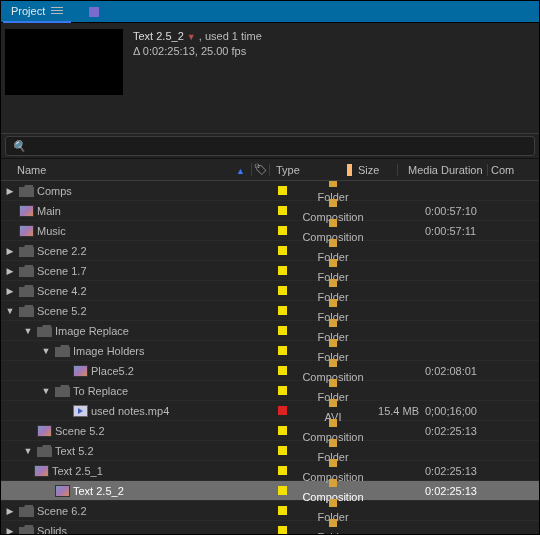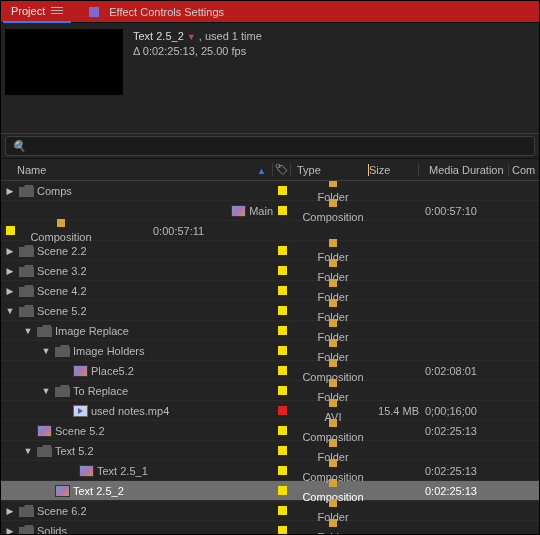--- a/index.html
+++ b/index.html
@@ -1,42 +1,42 @@
 <!DOCTYPE html>
 <html><head>
 <meta charset="utf-8">
 <style>
   * { box-sizing: border-box; margin: 0; padding: 0; font-family: "Segoe UI", Tahoma, sans-serif; font-size: 11px; }
   body { background: #232323; color: #b8b8b8; width: 540px; height: 535px; overflow: hidden; }
   .panel { width: 100%; height: 100%; display: flex; flex-direction: column; border: 1px solid #000; }
 
-  .tabs { display: flex; align-items: center; height: 22px; background: #b91c1c; border-bottom: 1px solid #000; gap: 10px; padding-left: 2px; }
+  .tabs { display: flex; align-items: center; height: 22px; background: #0369a1; border-bottom: 1px solid #000; gap: 10px; padding-left: 2px; }
   .tab { padding: 4px 8px; color: #d0d0d0; cursor: pointer; display: flex; align-items: center; gap: 6px; }
   .tab.active { border-bottom: 2px solid #3a78f2; color: #e6e6e6; }
   .menu-icon { display: inline-flex; flex-direction: column; gap: 2px; }
   .menu-icon span { display: block; width: 12px; height: 1px; background: #b8b8b8; }
   .effects-swatch { width: 10px; height: 10px; background: #7a6bcf; display: inline-block; margin-right: 4px; }
 
   .info-area { display: flex; padding: 6px 4px 10px 4px; gap: 10px; height: 110px; }
   .thumb { width: 118px; height: 66px; background: #000; border: 1px solid #000; }
   .info-text { color: #bdbdbd; line-height: 1.35; }
   .info-text .title { color: #dcdcdc; }
   .arrow-down { font-size: 9px; color: #b74a4a; }
 
   .search-row { display: flex; align-items: center; padding: 2px 4px; border-top: 1px solid #3d3d3d; border-bottom: 1px solid #111; height: 26px; gap: 4px; }
   .search-box { flex: 1; background: #1b1b1b; border: 1px solid #3d3d3d; border-radius: 3px; height: 20px; display: flex; align-items: center; padding: 0 6px; color: #888; font-style: italic; gap: 4px; }
 
   .header-row { display: flex; align-items: center; height: 22px; background: #232323; border-bottom: 1px solid #3d3d3d; padding-left: 16px; color: #bdbdbd; }
   .header-row .col-name { flex: 1; display: flex; align-items: flex-end; gap: 4px; }
   .sort-arrow { color: #3a78f2; font-size: 9px; margin-left: auto; margin-right: 6px; }
   .col-tag { width: 18px; border-left: 1px solid #3d3d3d; text-align: center; }
   .col-type { width: 78px; border-left: 1px solid #3d3d3d; padding-left: 6px; }
-  .col-size { width: 50px; border-left: 1px solid #fdba74; padding-left: 0; }
+  .col-size { width: 50px; border-left: 5px solid #fdba74; padding-left: 6px; }
   .col-dur { width: 90px; border-left: 1px solid #3d3d3d; padding-left: 10px; }
-  .col-com { width: 31px; border-left: 1px solid #3d3d3d; padding-left: 3px; overflow:hidden; }
+  .col-com { width: 52px; border-left: 1px solid #3d3d3d; padding-left: 3px; overflow:hidden; }
 
   .tree { flex: 1; overflow: auto; background: #232323; }
   .row { display: flex; align-items: center; height: 20px; border-bottom: 1px solid #2a2a2a; cursor: pointer; }
   .row.selected { background: #6e6e6e; color: #fff; }
   .row .namecell { flex: 1; display: flex; align-items: center; gap: 3px; white-space: nowrap; overflow: hidden; }
   .row .tagcell { width: 18px; display: flex; justify-content: center; }
   .row .typecell { width: 78px; padding-left: 6px; display:flex; align-items:center; gap:4px;flex-direction:column; }
   .row .sizecell { width: 50px; padding-left: 6px; text-align: right; }
   .row .durcell { width: 90px; padding-left: 6px; }
   .row .comcell { width: 30px; }
@@ -63,21 +63,20 @@
     <div class="tab active">
       <span>Project</span>
       <span class="menu-icon">
           <span></span>
           <span></span>
           <span></span>
         </span>
     </div>
     <div class="tab">
       <span class="effects-swatch"></span>
-      <span>Effect Controls Settings</span>
     </div>
   </div>
 
   <div class="info-area">
     <div class="thumb"></div>
     <div class="info-text">
       <div>
         <span class="title">Text 2.5_2</span>
         <span class="arrow-down">▼</span>
         <span>, used 1 time</span>
@@ -123,39 +122,46 @@
         </div>
         <div class="typecell">
           <span class="type-swatch"></span>
           <span>Folder</span>
         </div>
         <div class="sizecell"></div>
         <div class="durcell"></div>
         <div class="comcell"></div>
       </div>
       <div class="row">
-        <div class="namecell" style="padding-left: 16px; justify-content: flex-end;">
+        <div class="namecell" style="padding-left: 4px;">
           <span class="twisty"></span>
           <span class="icon">
             <div class="icon-comp"></div>
           </span>
           <span>Main</span>
         </div>
         <div class="tagcell">
           <span class="swatch yellow"></span>
         </div>
         <div class="typecell">
           <span class="type-swatch"></span>
           <span>Composition</span>
         </div>
         <div class="sizecell"></div>
         <div class="durcell">0:00:57:10</div>
         <div class="comcell"></div>
       </div>
       <div class="row">
+        <div class="namecell" style="padding-left: 4px;">
+          <span class="twisty"></span>
+          <span class="icon">
+            <div class="icon-comp"></div>
+          </span>
+          <span>Music</span>
+        </div>
         <div class="tagcell">
           <span class="swatch yellow"></span>
         </div>
         <div class="typecell">
           <span class="type-swatch"></span>
           <span>Composition</span>
         </div>
         <div class="sizecell"></div>
         <div class="durcell">0:00:57:11</div>
         <div class="comcell"></div>
@@ -182,21 +188,21 @@
         <div class="comcell"></div>
       </div>
       <div class="row">
         <div class="namecell" style="padding-left: 4px;">
           <span class="twisty">▶</span>
           <span class="icon icon-folder">
             <svg width="15" height="12" viewBox="0 0 15 12">
               <path d="M0 2 L5 2 L6 0 L14 0 L14 2 L15 2 L15 12 L0 12 Z" fill="#5a5a5a"></path>
             </svg>
           </span>
-          <span>Scene 3.2</span>
+          <span>Scene 1.7</span>
         </div>
         <div class="tagcell">
           <span class="swatch yellow"></span>
         </div>
         <div class="typecell">
           <span class="type-swatch"></span>
           <span>Folder</span>
         </div>
         <div class="sizecell"></div>
         <div class="durcell"></div>
@@ -379,21 +385,21 @@
         </div>
         <div class="typecell">
           <span class="type-swatch"></span>
           <span>Folder</span>
         </div>
         <div class="sizecell"></div>
         <div class="durcell"></div>
         <div class="comcell"></div>
       </div>
       <div class="row">
-        <div class="namecell" style="padding-left: 64px;">
+        <div class="namecell" style="padding-left: 19px;">
           <span class="twisty"></span>
           <span class="icon">
             <div class="icon-comp"></div>
           </span>
           <span>Text 2.5_1</span>
         </div>
         <div class="tagcell">
           <span class="swatch yellow"></span>
         </div>
         <div class="typecell">

